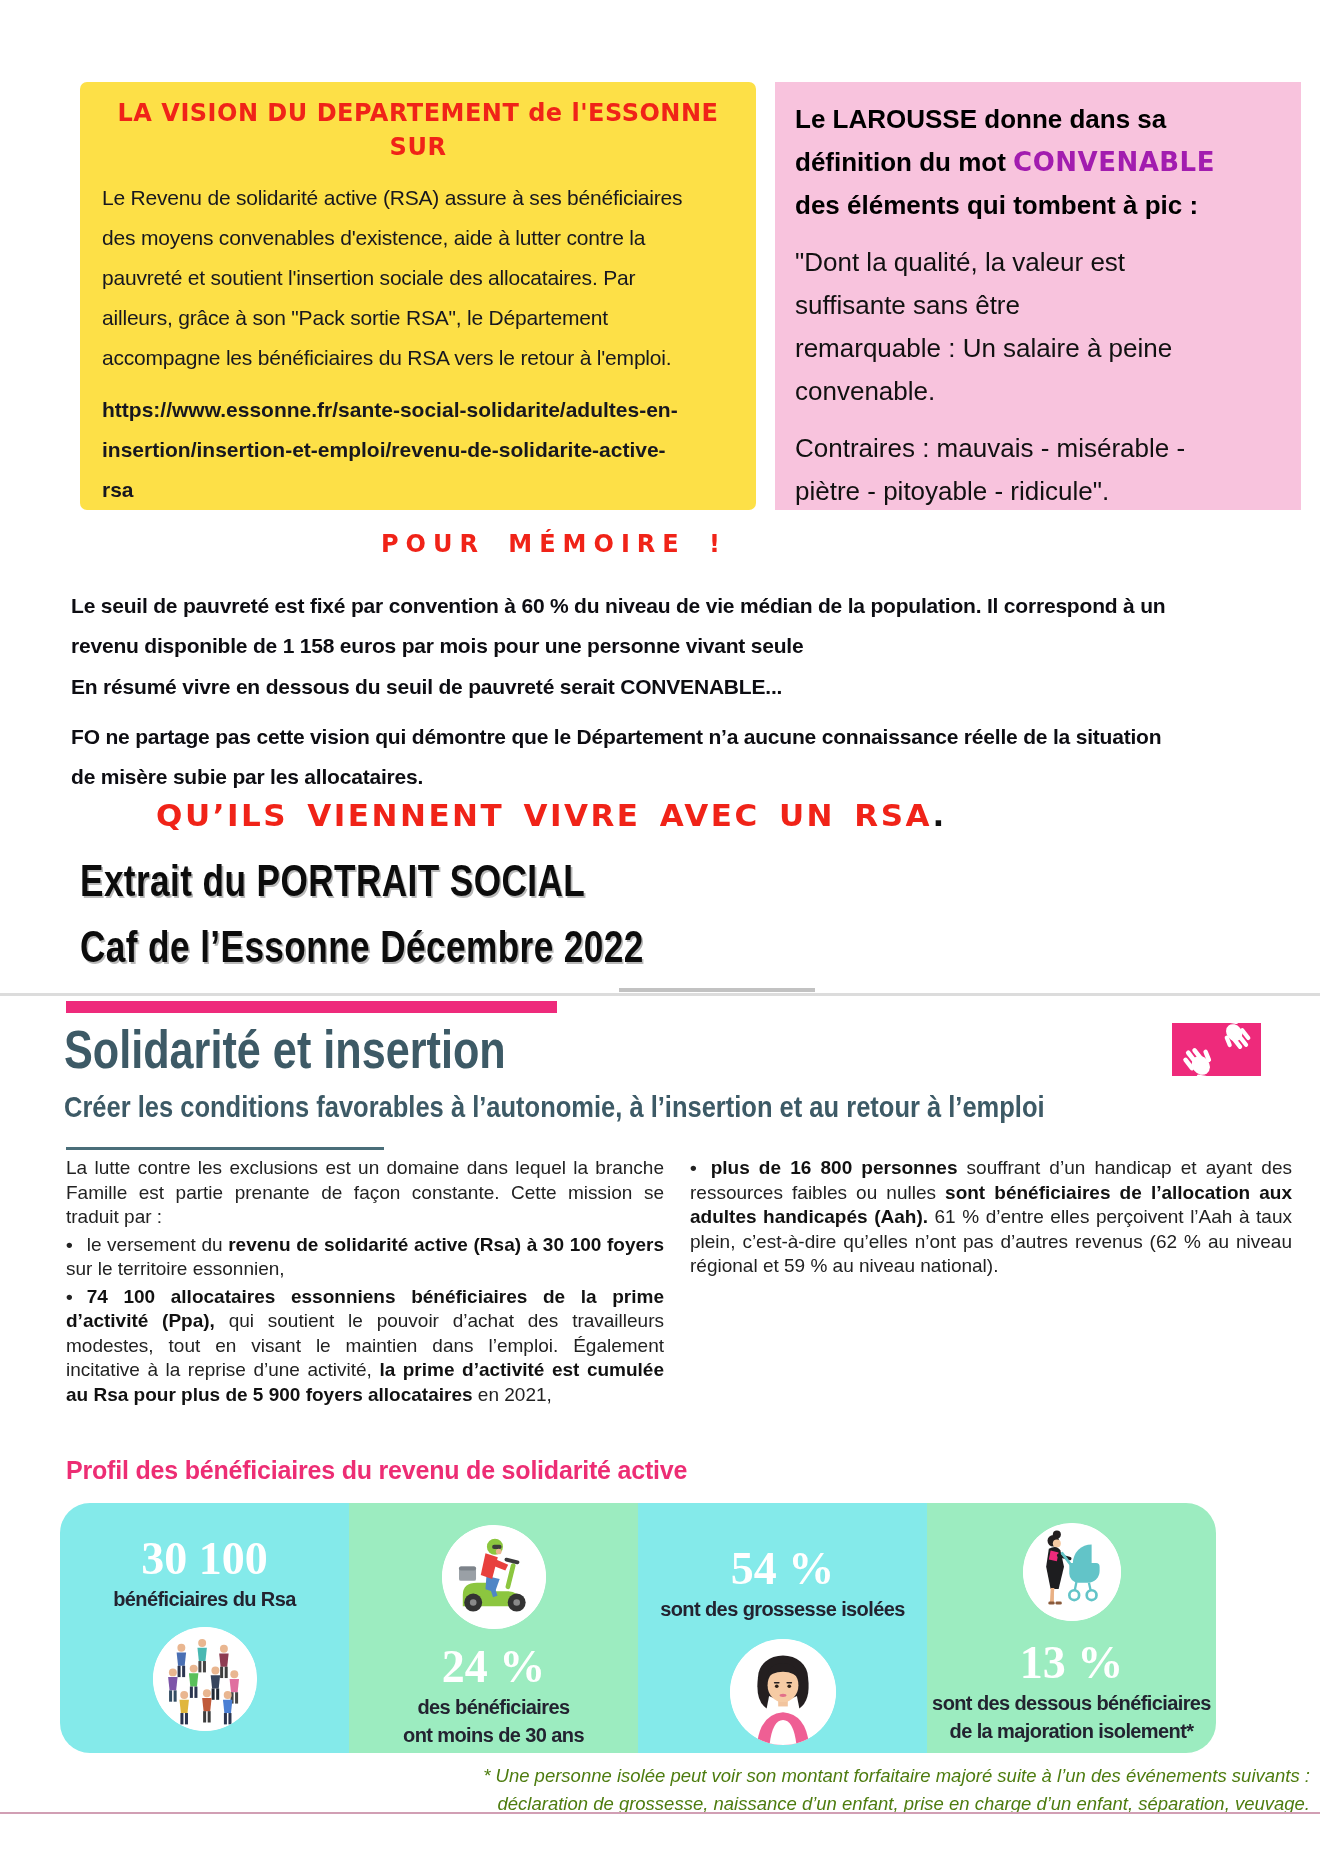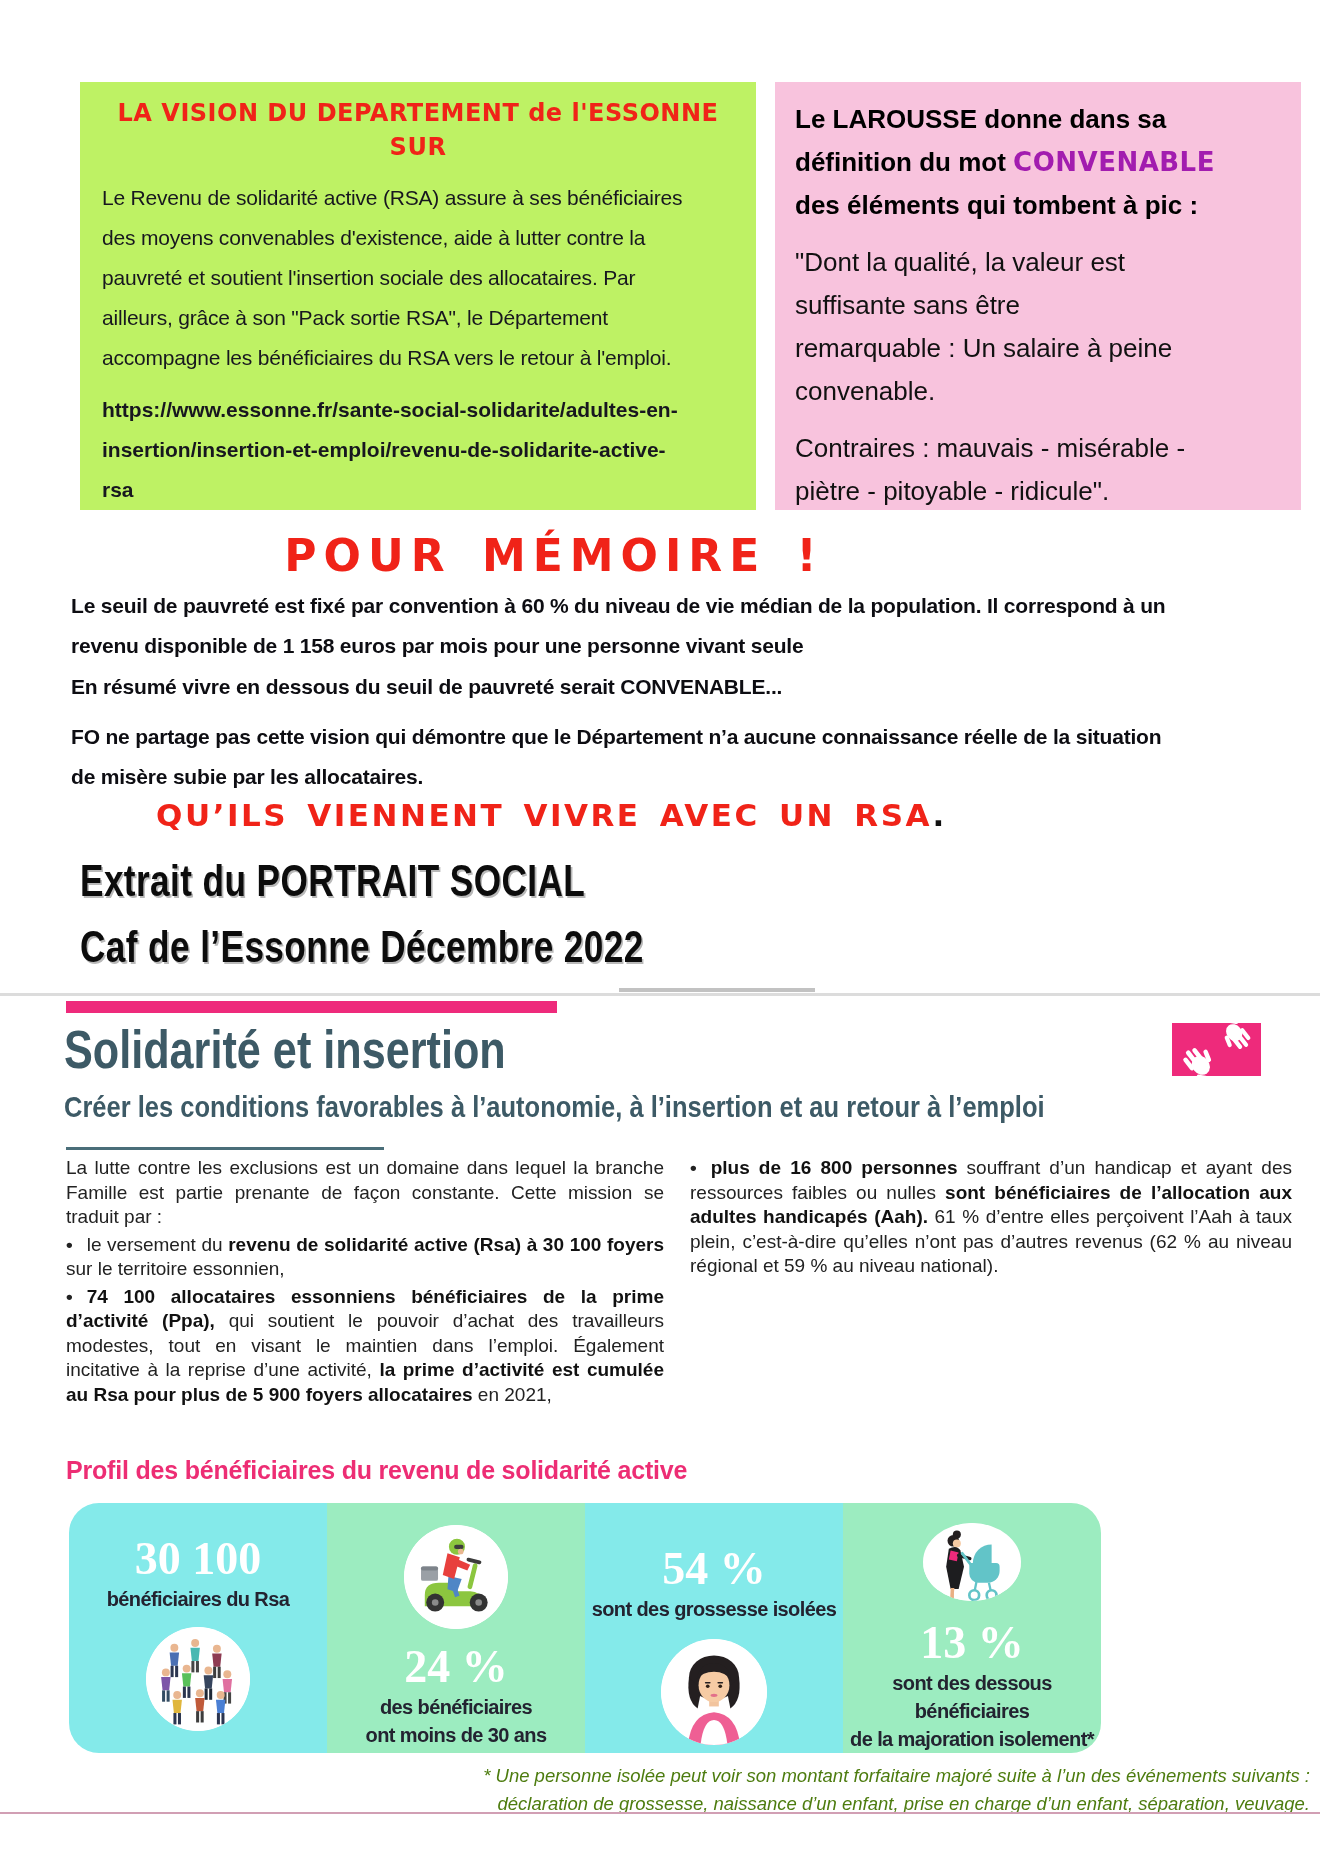--- a/index.html
+++ b/index.html
@@ -1,32 +1,32 @@
 <!DOCTYPE html>
 <html><head>
 <meta charset="utf-8">
 <style>
   html,body{margin:0;padding:0;background:#ffffff;}
   #page{position:relative;width:1320px;height:1867px;background:#ffffff;overflow:hidden;
         font-family:"Liberation Sans",sans-serif;color:#111;}
   .abs{position:absolute;}
 
   
-  .vision-box{left:80px;top:82px;width:676px;height:428px;background:#bef264;padding:14px 22px;box-sizing:border-box;}
+  .vision-box{left:80px;top:82px;width:676px;height:428px;background:#fde047;padding:14px 22px;box-sizing:border-box;border-radius:7px;}
   .larousse-box{left:775px;top:82px;width:526px;height:428px;background:#f8c3dd;padding:16px 20px;box-sizing:border-box;}
   .comic{font-family:"DejaVu Sans",sans-serif;font-weight:800;color:#f02318;}
   .vision-title{font-size:24px;line-height:34px;text-align:center;letter-spacing:.5px;}
   .vision-body{margin-top:14px;font-size:21px;line-height:40px;color:#17171f;letter-spacing:-.2px;}
   .vision-url{font-size:21px;line-height:40px;font-weight:bold;color:#17171f;margin-top:12px;}
   .lar-bold{font-size:26px;line-height:43px;font-weight:bold;color:#000;}
   .lar-reg{font-size:26px;line-height:43px;color:#111;margin-top:14px;}
   .convenable{font-family:"DejaVu Sans",sans-serif;font-weight:800;color:#a21caf;font-size:26px;letter-spacing:.5px;}
 
   
-  .memoire-heading{left:0;top:530px;width:1108px;text-align:center;font-size:44px;letter-spacing:7px;word-spacing:8px;}
+  .memoire-heading{left:0;top:530px;width:1108px;text-align:center;font-size:24px;letter-spacing:7px;word-spacing:8px;}
   .mid-p{left:71px;width:1200px;font-weight:bold;font-size:21px;line-height:40px;color:#0d0d12;letter-spacing:-.2px;}
   .slogan{left:0;top:797px;width:1103px;text-align:center;font-size:31px;letter-spacing:2.5px;word-spacing:6px;}
   .slogan .dot{color:#111;}
   .extrait{left:80px;color:#0c0c0c;font-size:44px;font-weight:bold;font-family:"Liberation Sans",sans-serif;
            transform:scaleX(.8);transform-origin:left top;letter-spacing:.5px;text-shadow:2px 2px 0 #b9b9b9;white-space:nowrap;}
 
   
   .divider-main{left:0;top:993px;width:1320px;height:3px;background:#dcdcdc;}
   .divider-seg{left:619px;top:988px;width:196px;height:4px;background:#c2c2c2;}
   .pink-bar{left:66px;top:1001px;width:491px;height:12px;background:#ee2a7b;}
@@ -36,21 +36,21 @@
                 transform-origin:left top;white-space:nowrap;}
   .teal-underline{left:66px;top:1147px;width:318px;height:3px;background:#4a6e79;}
   .hands-icon{left:1172px;top:1023px;width:89px;height:53px;}
   .caf-col{top:1156px;font-size:19px;line-height:24.5px;color:#222;text-align:justify;}
   .caf-col p{margin:0 0 3px 0;}
   .caf-col .b{font-weight:bold;color:#111;}
   .bullet-glyph{font-weight:bold;padding-right:14px;}
 
   
   .profil-heading{left:66px;top:1456px;font-size:25px;font-weight:bold;color:#ed2d74;letter-spacing:-.2px;}
-  .panels{left:69px;top:1503px;width:1032px;height:250px;display:flex;}
+  .panels{left:60px;top:1503px;width:1156px;height:250px;display:flex;}
   .panel{width:300px;height:250px;display:flex;flex-direction:column;align-items:center;box-sizing:border-box;}
   .panel.cyan{background:#84eaea;}
   .panel.green{background:#9cecc0;}
   .panel.r-left{border-radius:30px 0 0 30px;}
   .panel.r-right{border-radius:0 30px 30px 0;}
   .stat-value{font-family:"Liberation Serif",serif;font-weight:bold;font-size:46px;line-height:52px;color:#fff;}
   .stat-label{font-weight:bold;font-size:20px;line-height:28px;color:#232330;letter-spacing:-.6px;text-align:center;}
   .circle-icon{border-radius:50%;overflow:hidden;background:#fff;}
   .footnote{left:430px;top:1762px;width:880px;text-align:right;font-style:italic;font-size:18.5px;
             line-height:28px;color:#4d7c0f;}

